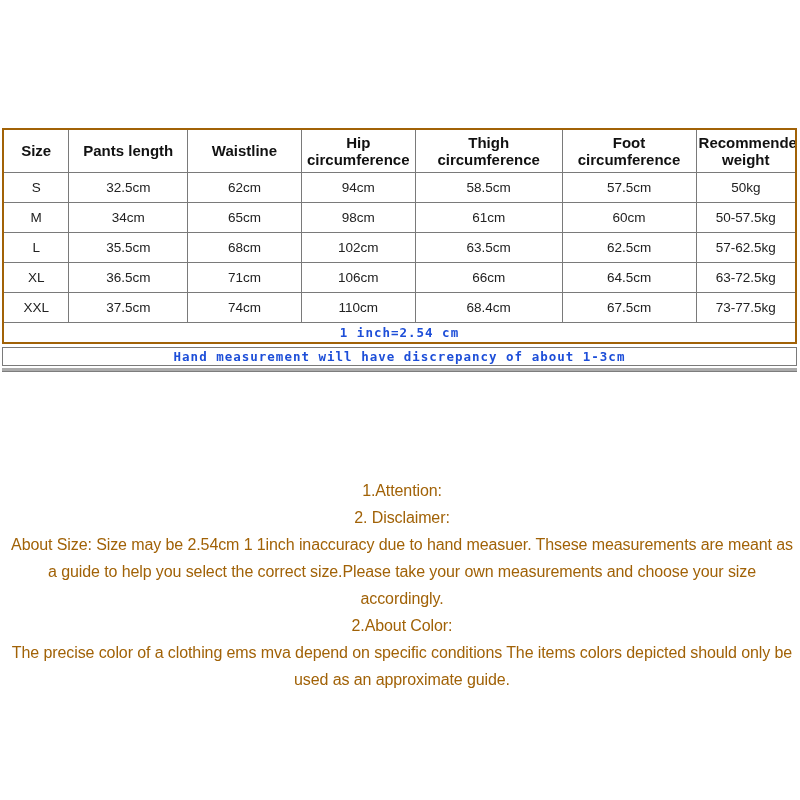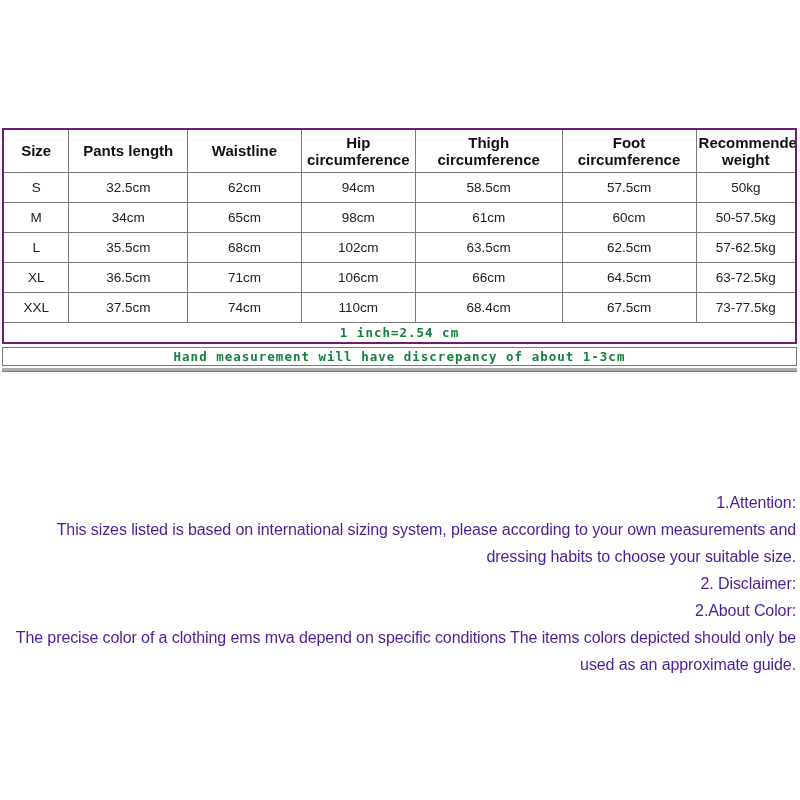--- a/index.html
+++ b/index.html
@@ -10,21 +10,21 @@
     color: #1b1b1b;
   }
   .sheet { position: relative; width: 800px; height: 800px; overflow: hidden; background: #ffffff; }
 
   
   .size-table-wrap { position: absolute; top: 128px; left: 2px; right: 3px; }
   table.size-table {
     width: 100%;
     border-collapse: collapse;
     table-layout: fixed;
-    border: 2px solid #701a75;
+    border: 2px solid #a16207;
   }
   table.size-table th, table.size-table td {
     border: 1px solid #7a7a7a;
     text-align: center;
     vertical-align: middle;
     padding: 0 2px;
     overflow: hidden;
   }
   table.size-table th {
     height: 42px;
@@ -35,21 +35,21 @@
   }
   table.size-table td.data-cell {
     height: 29px;
     font-size: 13.5px;
     color: #222222;
   }
   td.mono-note, .hand-row {
     font-family: "DejaVu Sans Mono", "Liberation Mono", monospace;
     font-weight: bold;
     font-size: 12.5px;
-    color: #15803d;
+    color: #1d4ed8;
     letter-spacing: 1px;
   }
   td.mono-note { height: 19px; }
   .hand-row {
     margin-top: 3px;
     border: 1px solid #7a7a7a;
     height: 17px;
     display: flex; align-items: center; justify-content: center;
     text-align: center;
   }
@@ -57,26 +57,26 @@
     margin-top: 2px;
     height: 4px;
     background: #ababab;
     border-bottom: 1px solid #7d7d7d;
     box-sizing: border-box;
   }
 
   
   .notes {
     position: absolute;
-    top: 489px; left: 8px; right: 4px;
+    top: 477px; left: 8px; right: 4px;
     font-size: 16px;
     line-height: 27px;
     letter-spacing: -0.1px;
-    color: #4c1d95;
-    text-align: right;
+    color: #a16207;
+    text-align: center;
   }
   .notes div { margin: 0; }
 </style>
 </head>
 <body>
 
 <div class="sheet">
 
   <div class="size-table-wrap">
     <table class="size-table">
@@ -151,19 +151,19 @@
         </tr>
       </tbody>
     </table>
 
     <div class="hand-row">Hand measurement will have discrepancy of about 1-3cm</div>
     <div class="thick-rule"></div>
   </div>
 
   <div class="notes">
     <div>1.Attention:</div>
-    <div>This sizes listed is based on international sizing system, please according to your own measurements and dressing habits to choose your suitable size.</div>
     <div>2. Disclaimer:</div>
+    <div>About Size: Size may be 2.54cm 1 1inch inaccuracy due to hand measuer. Thsese measurements are meant as a guide to help you select the correct size.Please take your own measurements and choose your size accordingly.</div>
     <div>2.About Color:</div>
     <div>The precise color of a clothing ems mva depend on specific conditions The items colors depicted should only be used as an approximate guide.</div>
   </div>
 
 </div>
 
 </body></html>

